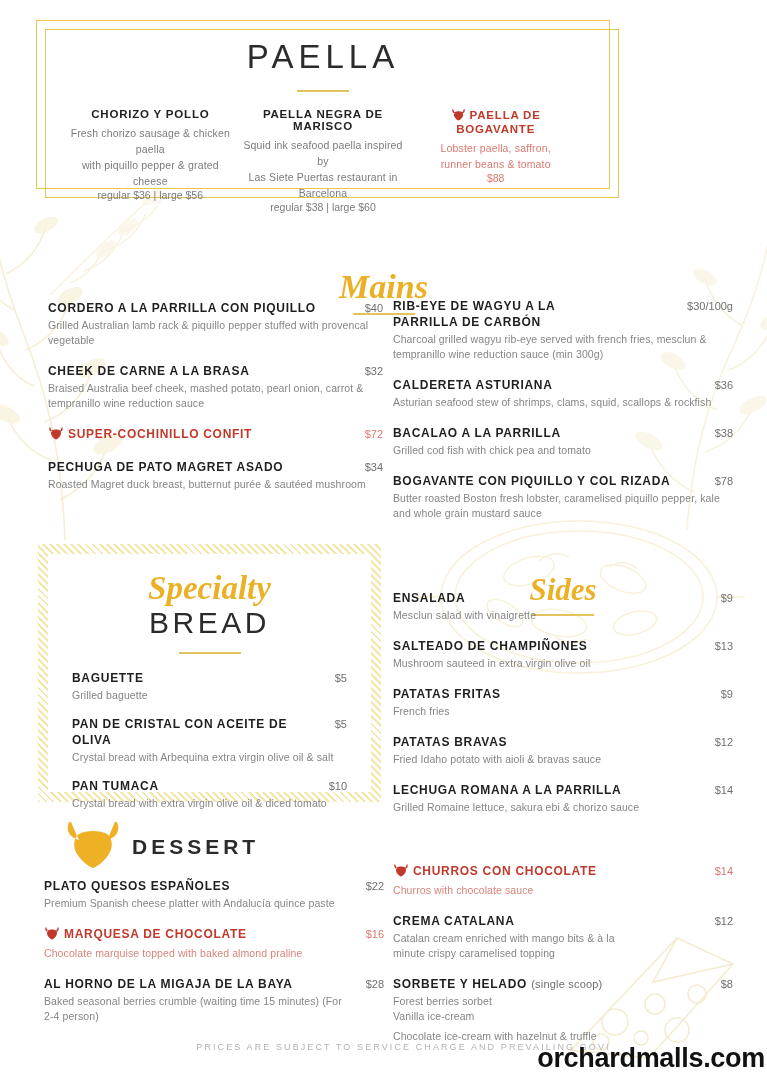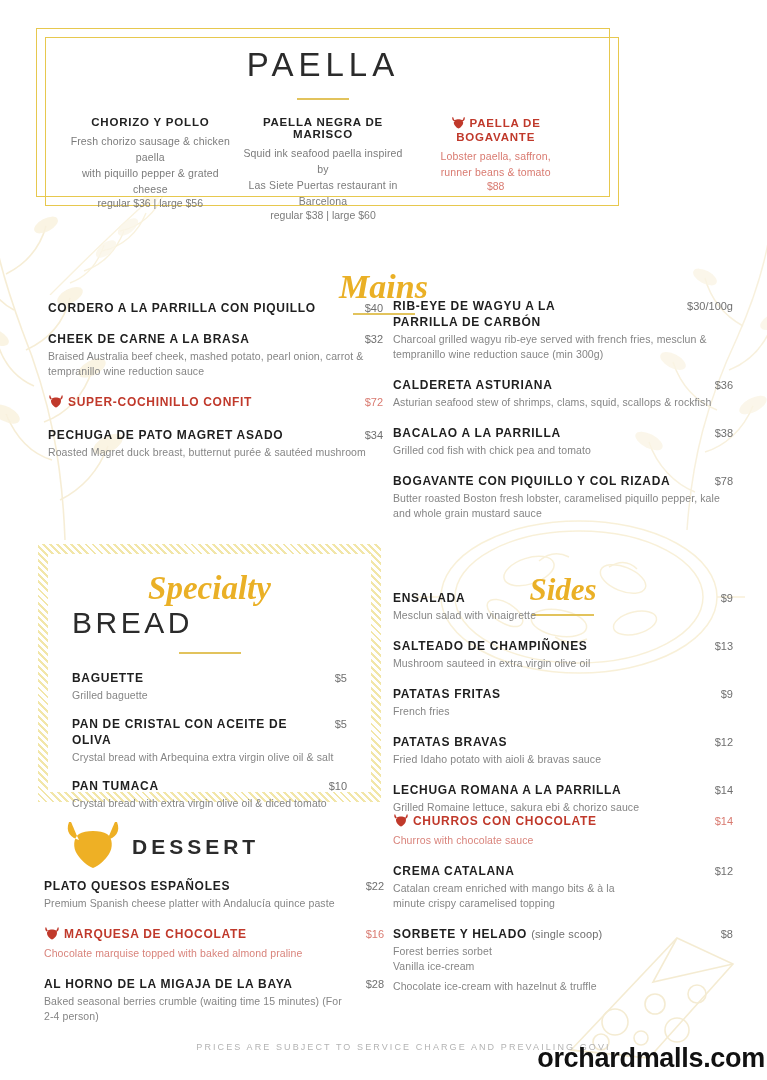--- a/index.html
+++ b/index.html
@@ -21,21 +21,21 @@
   .bg-paella-pan   { right: 18px;  top: 505px;  width: 340px; height: 180px; opacity: .55; }
   .bg-cheese       { right: 30px;  bottom: 20px; width: 180px; height: 130px; opacity: .55; }
   .bg-wheat-top    { left: 40px;   top: 165px;  width: 200px; height: 130px; opacity: .5; }
 
   
   .page { position: relative; z-index: 2; width: 767px; height: 1080px; }
 
   
   .paella-frame {
     position: absolute;
-    left: 36px; top: 28px;
+    left: 36px; top: 20px;
     width: 583px; height: 178px; border-radius: 30px;
   }
   .paella-frame .frame-outer,
   .paella-frame .frame-inner {
     position: absolute;
     border: 1.5px solid #e7c84e;
   }
   .paella-frame .frame-outer { left: 0;   top: 0;   right: 9px; bottom: 9px; background: #fff; }
   .paella-frame .frame-inner { left: 9px; top: 9px; right: 0;   bottom: 0;  background: transparent; }
 
@@ -144,21 +144,21 @@
   .item.red .item-price { color: #d97a70; }
   .item.red .item-desc  { color: #d9837b; }
 
   
   .mains-left  { position: absolute; left: 48px;  top: 300px; width: 335px; }
   .mains-right { position: absolute; left: 393px; top: 298px; width: 340px; }
 
   .sides-list  { position: absolute; left: 393px; top: 590px; width: 340px; }
 
   .dessert-left  { position: absolute; left: 44px;  top: 878px; width: 340px; }
-  .dessert-right { position: absolute; left: 393px; top: 813px; width: 340px; }
+  .dessert-right { position: absolute; left: 393px; top: 863px; width: 340px; }
 
   
   .bread-card {
     position: absolute;
     left: 38px; top: 544px;
     width: 343px; height: 258px;
     background: #ffffff;
     padding: 10px;
     background-image: repeating-linear-gradient(
         45deg,
@@ -173,21 +173,21 @@
   .bread-title-script {
     font-family: "Liberation Serif", serif;
     font-style: italic;
     font-weight: bold;
     font-size: 33px;
     color: #eab026;
     text-align: center;
     line-height: 1;
   }
   .bread-title-plain {
-    text-align: left;
+    text-align: center;
     font-size: 30px;
     font-weight: 300;
     letter-spacing: 3.5px;
     color: #2b2b2b;
     margin-top: 1px;
   }
   .bread-rule { width: 62px; height: 1.5px; background: #e2c35c; margin: 12px auto 16px; }
   .bread-list .item { margin-bottom: 13px; }
 
   
@@ -362,20 +362,21 @@
     <div class="head-rule"></div>
   </div>
 
   <div class="mains-left">
 
     <div class="item">
       <div class="item-top">
         <div class="item-name">CORDERO A LA PARRILLA CON PIQUILLO</div>
         <div class="item-price">$40</div>
       </div>
+      <div class="item-desc">Grilled Australian lamb rack &amp; piquillo pepper stuffed with provencal vegetable</div>
     </div>
 
     <div class="item">
       <div class="item-top">
         <div class="item-name">CHEEK DE CARNE A LA BRASA</div>
         <div class="item-price">$32</div>
       </div>
       <div class="item-desc">Braised Australia beef cheek, mashed potato, pearl onion, carrot &amp; tempranillo wine reduction sauce</div>
     </div>
 

